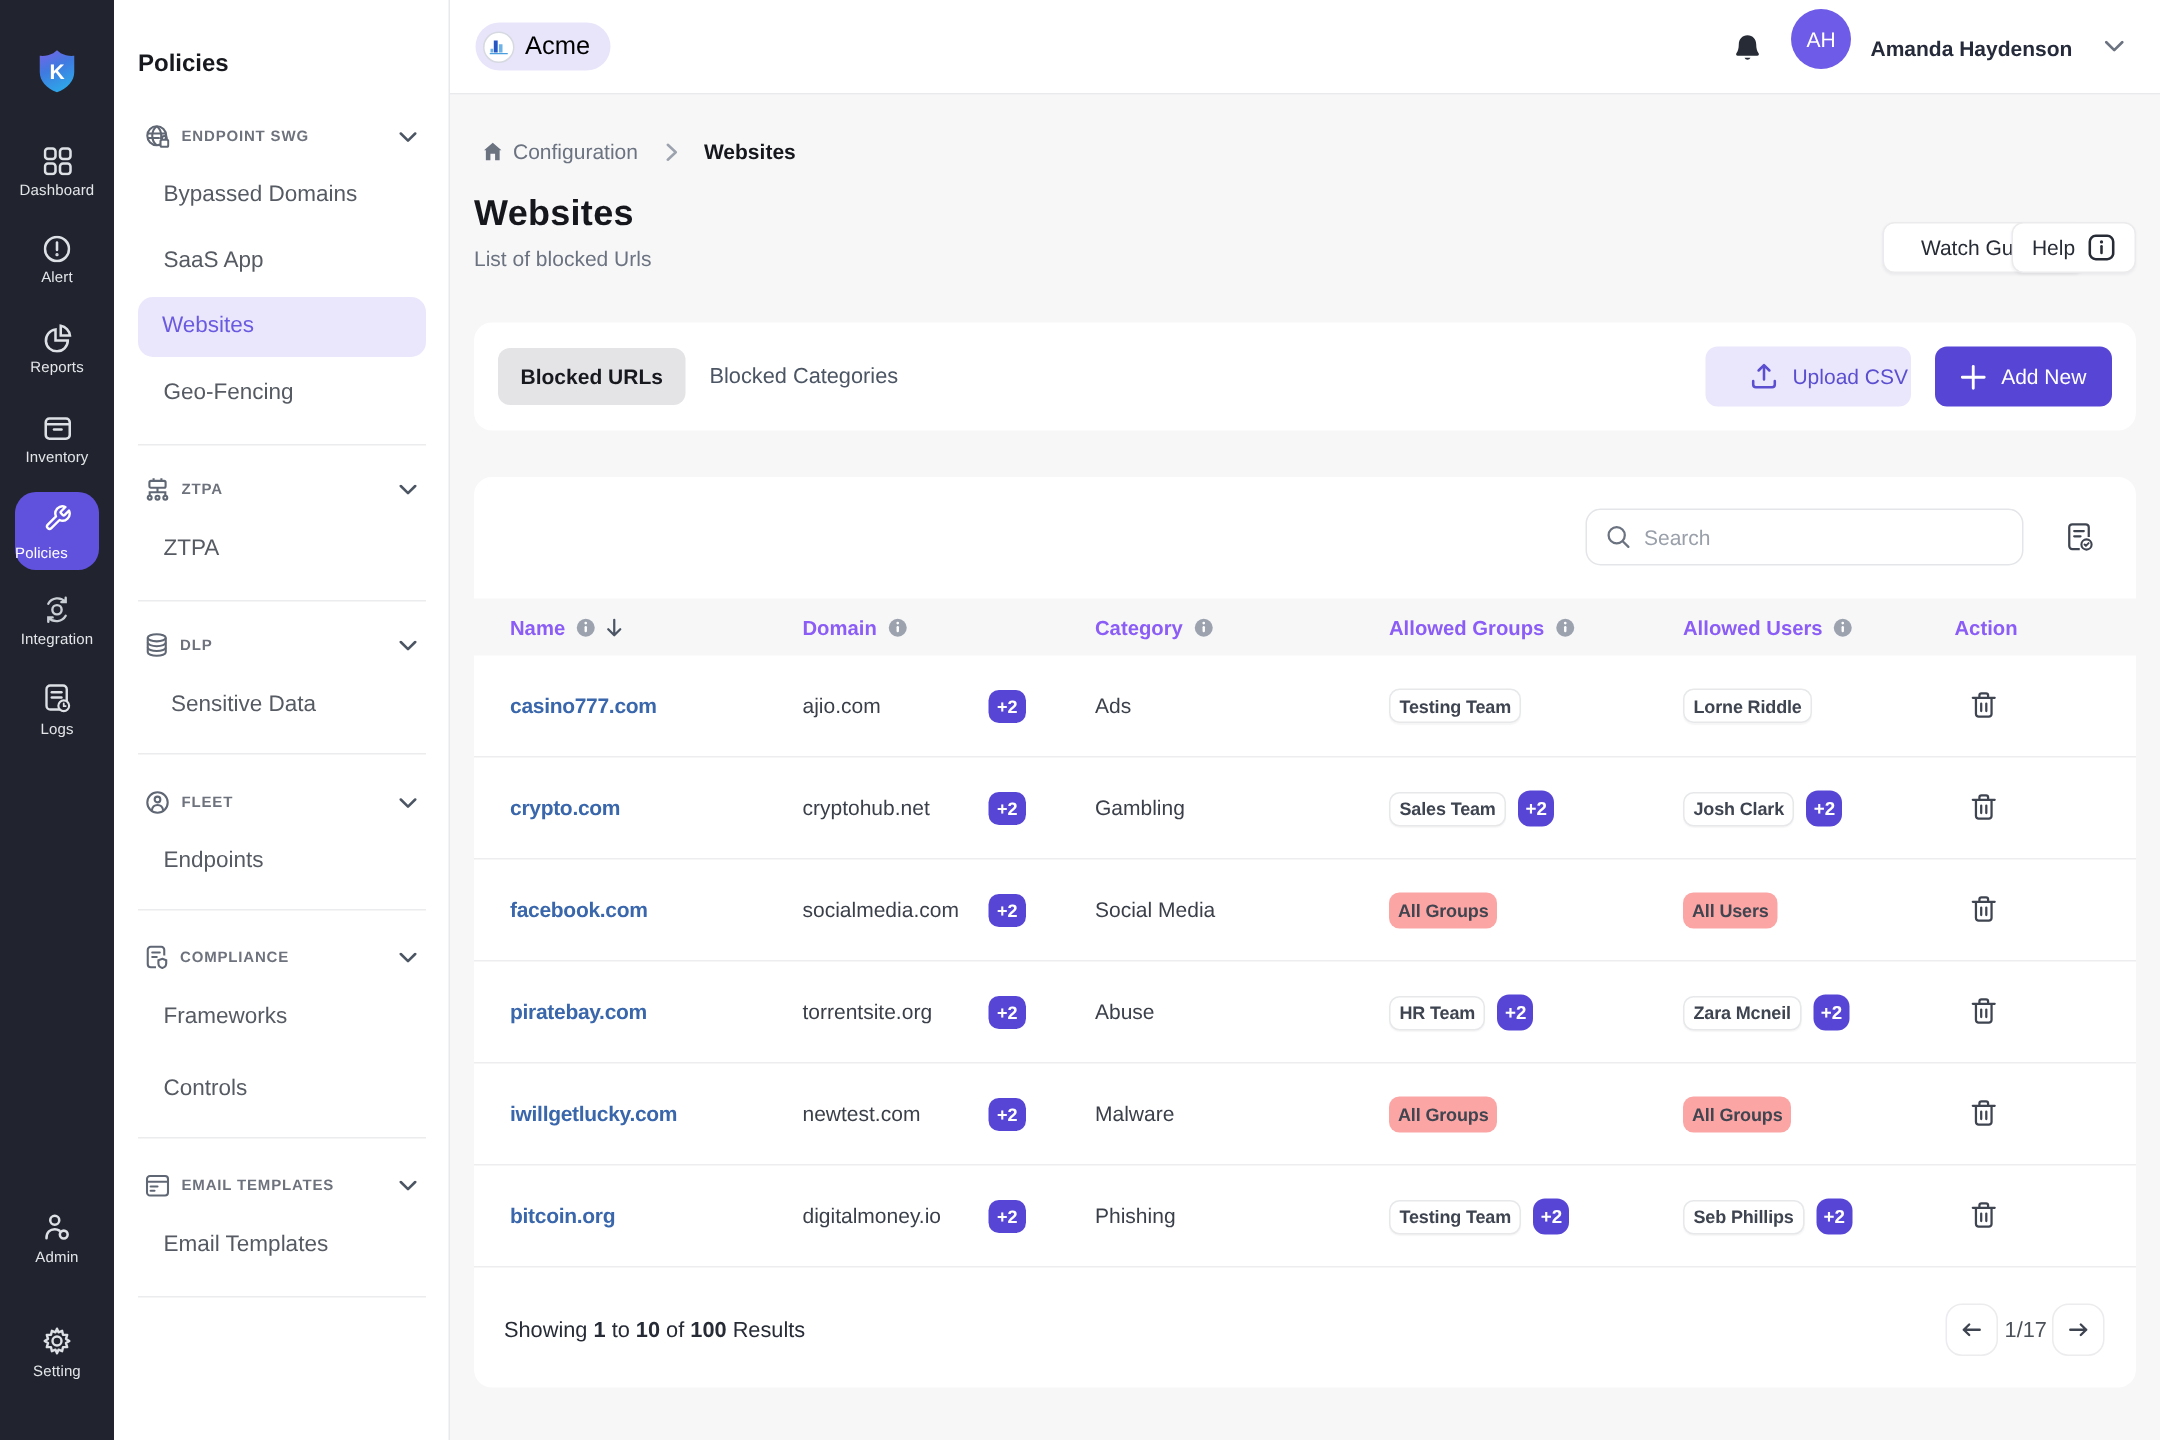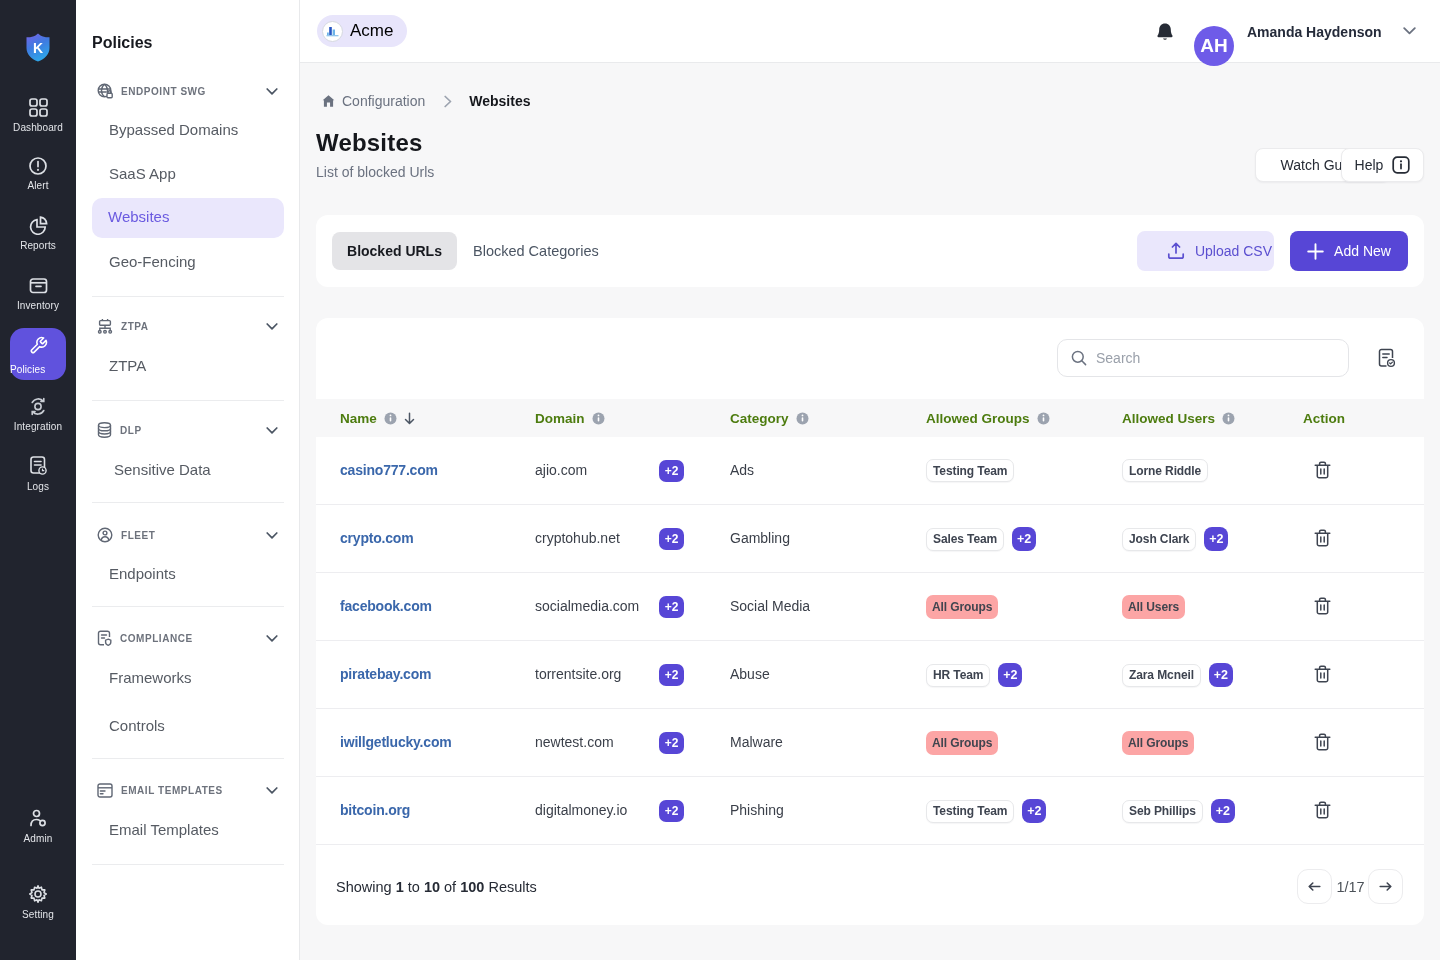--- a/index.html
+++ b/index.html
@@ -31,22 +31,22 @@
 
 
 #topbar { position:absolute; left:300px; top:0; width:1140px; height:63px; background:#fff;
   border-bottom:1px solid #e9eaec; }
 #acme { position:absolute; left:17px; top:15px; height:32px; padding:0 14px 0 5px; background:#e8e5fb;
   border-radius:16px; display:flex; align-items:center; }
 #acme .circ { width:21px; height:21px; background:#fff; border:1px solid #d6d9e0; border-radius:50%;
   display:flex; align-items:center; justify-content:center; }
 #acme .txt { margin-left:7px; color:#000000; font-size:17px; font-weight:500; }
 #bell { position:absolute; left:855px; top:22px; }
-#avatar { position:absolute; left:894px; top:26px; width:40px; height:40px; border-radius:50%;
-  background:#6e5be8; color:#fff; font-size:19px; font-weight:bold; display:flex; align-items:center; justify-content:center; }
+#avatar { position:absolute; left:894px; top:6px; width:40px; height:40px; border-radius:50%;
+  background:#6e5be8; color:#fff; font-size:14px; font-weight:normal; display:flex; align-items:center; justify-content:center; }
 #uname { position:absolute; left:947px; top:24px; font-size:14px; font-weight:bold; color:#252b3a; }
 #uchev { position:absolute; left:1103px; top:27px; }
 
 
 #crumbs { position:absolute; left:322px; top:93px; display:flex; align-items:center; }
 #crumbs .c1 { color:#6b7280; font-size:14px; margin-left:7px; }
 #crumbs .sep { margin:0 17px 0 19px; }
 #crumbs .c2 { color:#15171c; font-size:14px; font-weight:bold; }
 #h1 { position:absolute; left:316px; top:129px; font-size:24px; font-weight:bold; color:#15171c; letter-spacing:.2px;}
 #sub { position:absolute; left:316px; top:164px; font-size:14px; color:#6b7280; }
@@ -76,21 +76,21 @@
 #tablecard { position:absolute; left:316px; top:318px; width:1108px; height:607px; background:#fff;
   border-radius:12px; }
 #ttitle { position:absolute; left:20px; top:348px; font-size:19px; font-weight:bold; color:#15171c; }
 #search { position:absolute; left:741px; top:21px; width:292px; height:38px; border:1px solid #e4e5e8;
   border-radius:10px; display:flex; align-items:center; background:#fff; }
 #search svg { margin-left:13px; }
 #search span { margin-left:9px; font-size:14px; color:#9aa0aa; }
 #ficon { position:absolute; left:1060px; top:30px; }
 #thead { position:absolute; left:0; top:81px; width:1108px; height:38px; background:#f7f7f8; }
 .th { position:absolute; top:0; height:38px; display:flex; align-items:center; font-size:13.5px;
-  font-weight:bold; color:#4d7c0f;text-align:center; }
+  font-weight:bold; color:#8b5cf6;text-align:center; }
 .th svg { margin-left:7px; }
 .trow { position:absolute; left:0; width:1108px; height:68px; border-bottom:1px solid #ededf0; }
 .name { position:absolute; left:24px; top:25px; font-size:14px; font-weight:bold; letter-spacing:-0.2px; color:#3a67ab; }
 .dom  { position:absolute; left:219px; top:25px; font-size:14px; color:#3a3f49; }
 .cat  { position:absolute; left:414px; top:25px; font-size:14px; color:#3a3f49; }
 .p2 { position:absolute; top:23px; width:25px; height:22px; background:#5746d6; color:#fff;
   border-radius:7px; font-size:12px; font-weight:bold; display:flex; align-items:center; justify-content:center; }
 .cellg { position:absolute; top:22px; display:flex; align-items:center; }
 .chip { height:23px; padding:0 6px; background:#fff; border:1px solid #e7e8ea;
   border-radius:7px; font-size:12px; font-weight:bold; color:#3e4450; display:flex; align-items:center;

